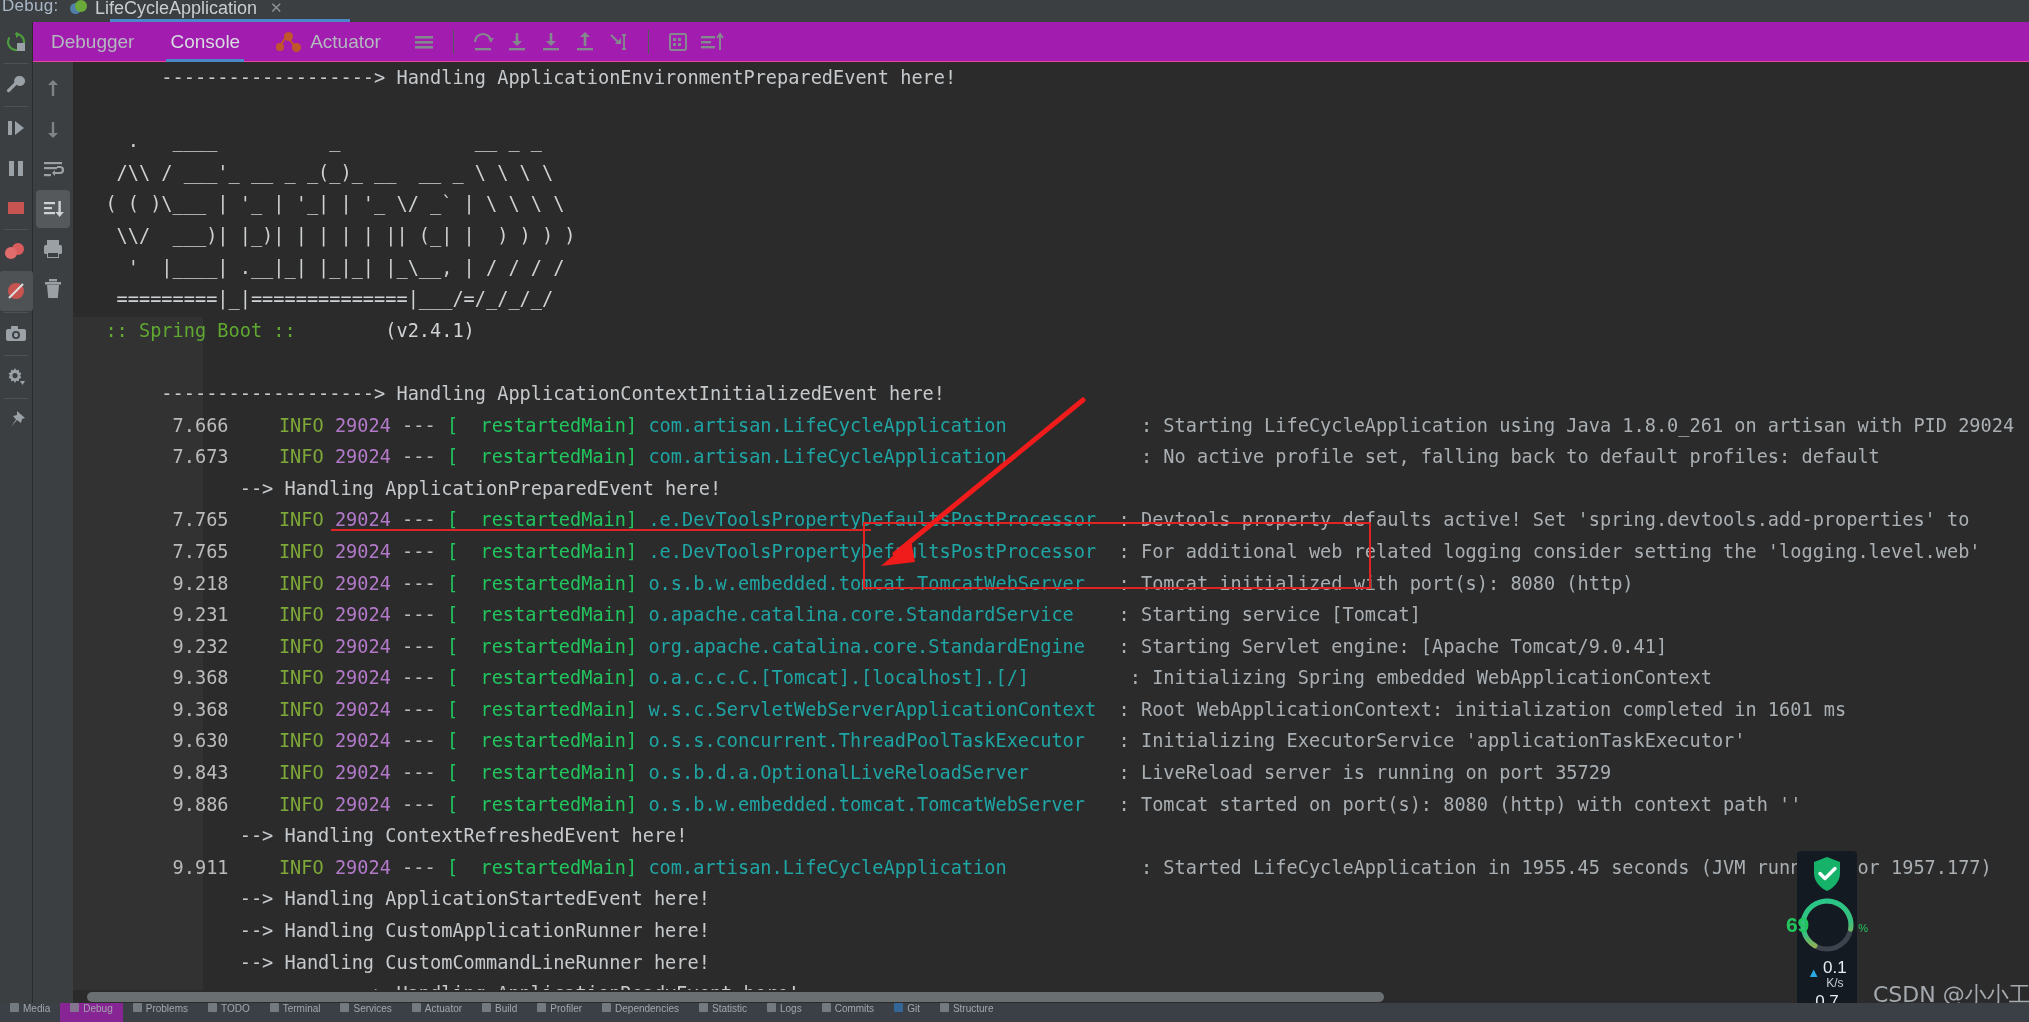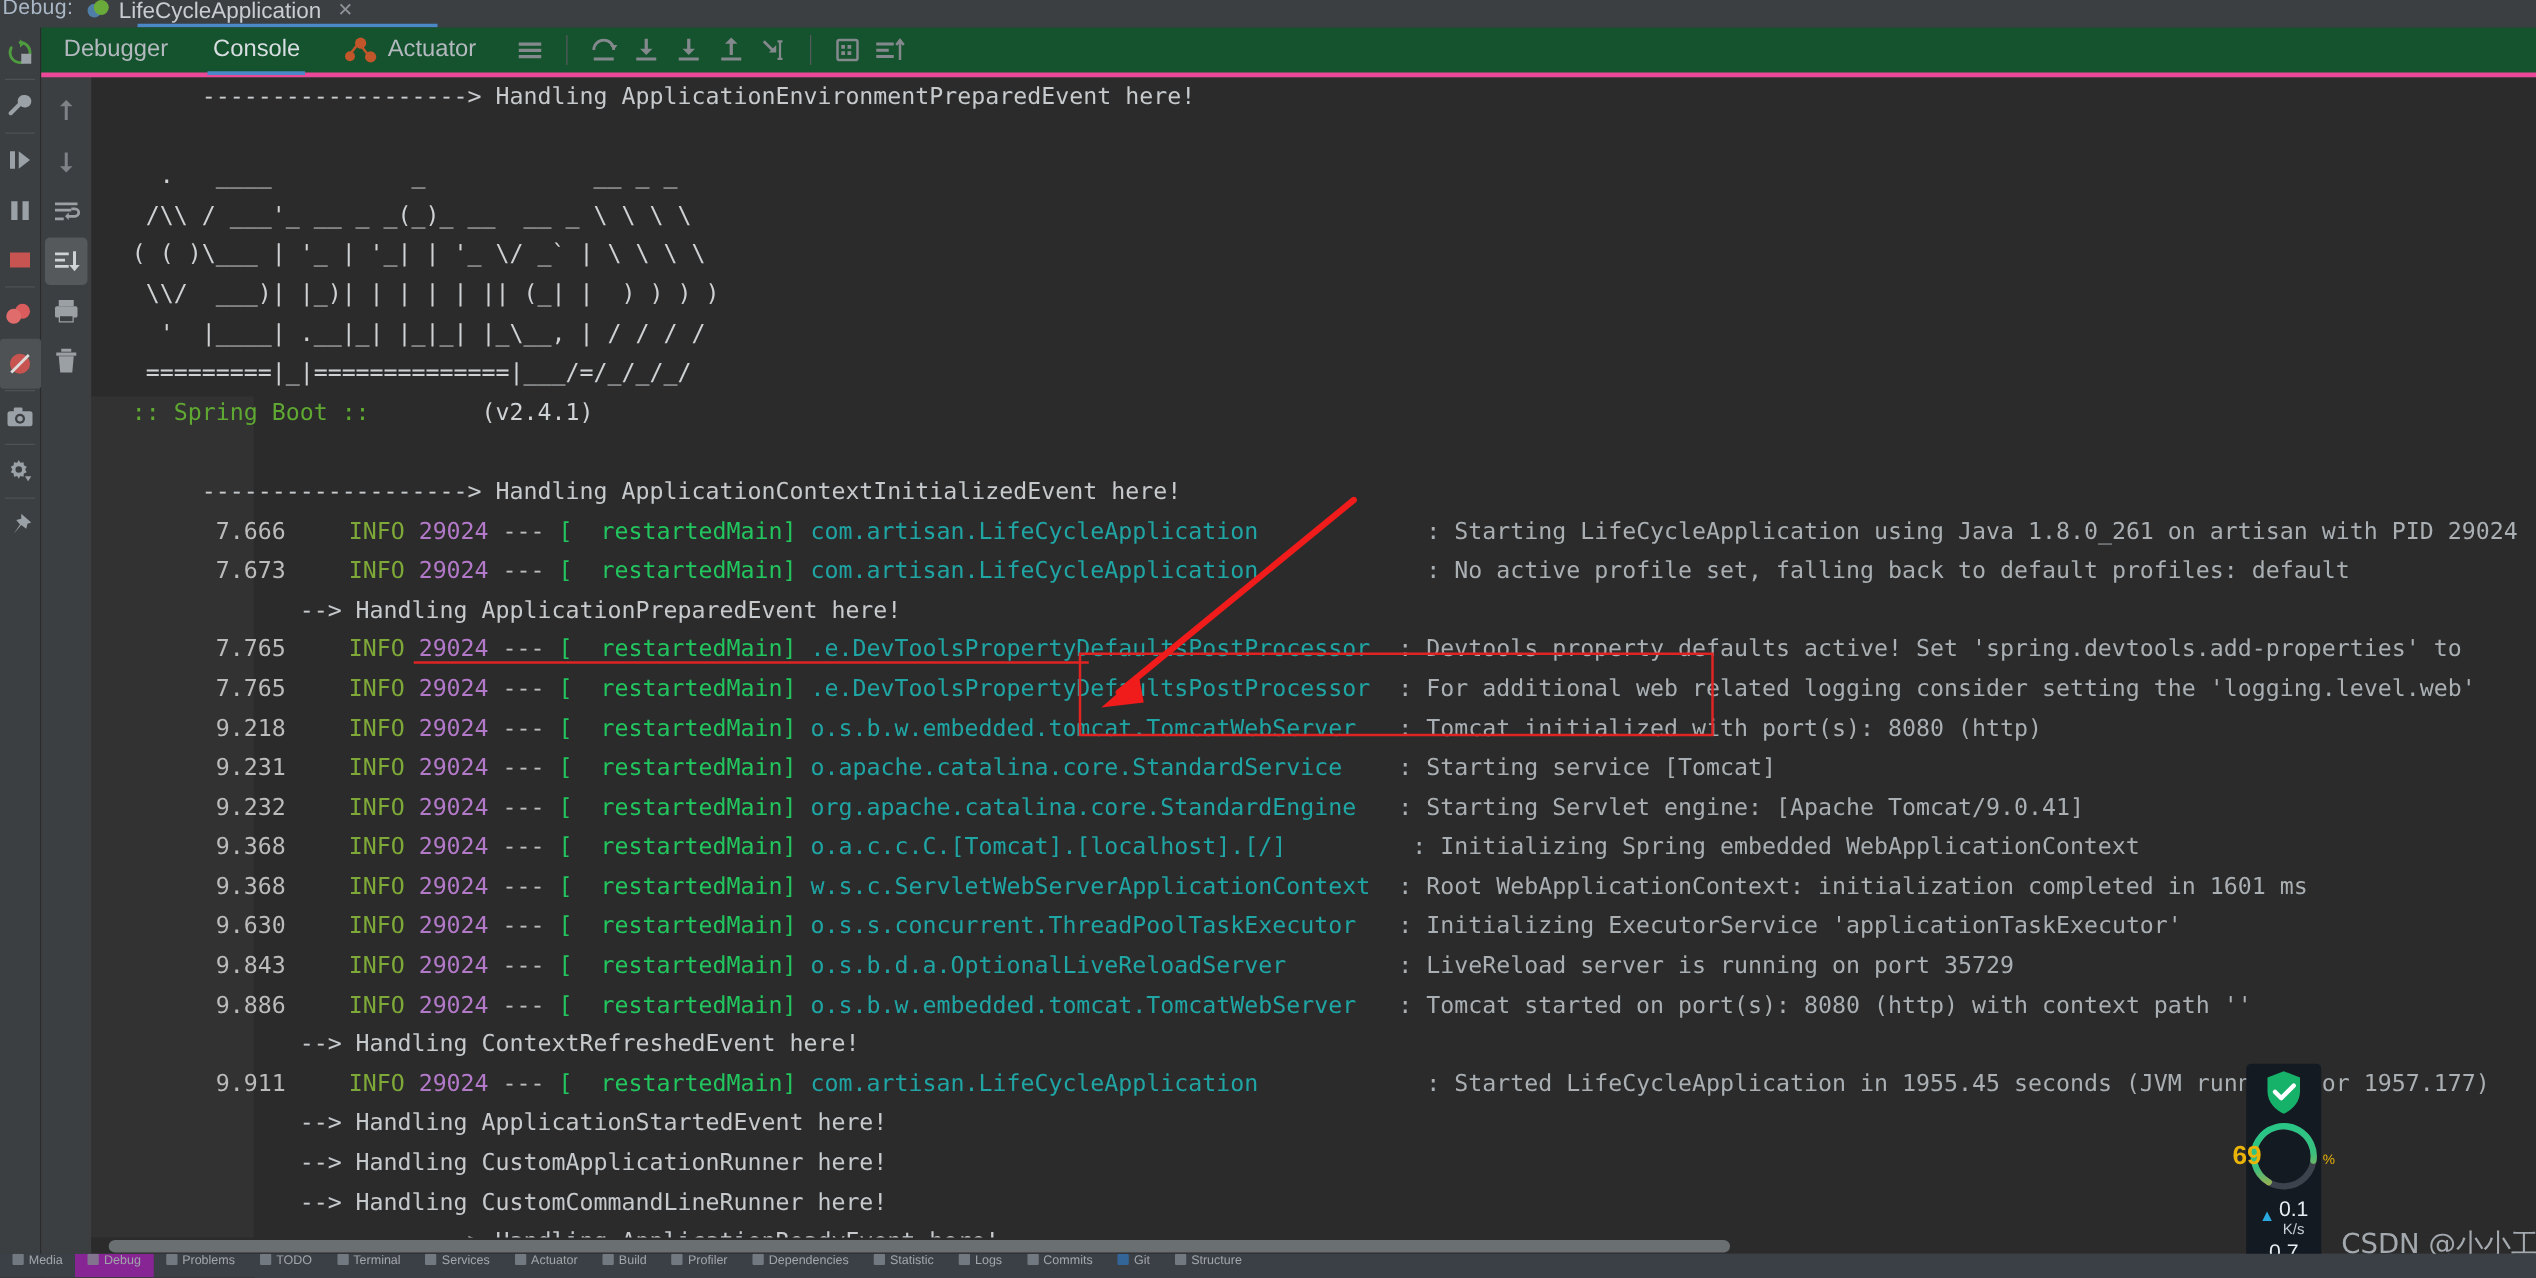--- a/index.html
+++ b/index.html
@@ -46,22 +46,22 @@
   }
   .leftrail .ic {
     width: 33px; height: 40px; display: flex; align-items: center; justify-content: center;
   }
   .leftrail .sep { width: 24px; height: 1px; background: #4e5254; margin: 1px 0; }
   .leftrail .ic.sel { background: #4e5254; border-radius: 3px; }
 
   
   .tabbar {
     position: absolute; left: 33px; top: 22px; width: 1996px; height: 40px;
-    background: #14532d; display: flex; align-items: center;
-    border-bottom: 4px solid #ec4899;
+    background: #a21caf; display: flex; align-items: center;
+    border-bottom: 1px solid #ec4899;
   }
   .tab {
     position: relative; height: 40px; padding: 0 18px;
     display: flex; align-items: center; gap: 8px;
     font-size: 19px; color: #b3b9be; cursor: default;
   }
   .tab.active { color: #d8dde1; }
   .tab.active::after {
     content: ""; position: absolute; left: 14px; right: 14px; bottom: 0;
     height: 3px; background: #4a88c7;
@@ -133,21 +133,21 @@
     position: absolute; left: 1797px; top: 851px; width: 60px; height: 171px;
     background: #141a22; border-radius: 4px;
     display: flex; flex-direction: column; align-items: center; padding-top: 4px;
   }
   .shield { width: 34px; height: 38px; position: relative; }
   .gauge {
     position: relative; width: 58px; height: 58px; margin-top: 3px;
   }
   .gauge .txt {
     position: absolute; inset: 0; display: flex; align-items: center; justify-content: center;
-    color: #eab308; font-size: 21px; font-weight: bold;
+    color: #22c55e; font-size: 21px; font-weight: bold;
     font-family: "Liberation Sans", sans-serif;
     gap: 48px;
   }
   .gauge .txt small { font-size: 11px; font-weight: normal; margin-left: 1px; margin-top:6px; }
   .netrow { display: flex; align-items: flex-start; gap: 3px; margin-top: 5px; }
   .netrow .caret { color: #2aa8e0; font-size: 13px; line-height: 13px; margin-top: 7px;}
   .netnum { color: #e8edf2; font-size: 17px; line-height: 18px; text-align: center; }
   .netunit { color: #c7cdd3; font-size: 12px; line-height: 13px; text-align: center; }
   .netnum2 { color: #e8edf2; font-size: 17px; line-height:18px; margin-top: 3px; }
 

